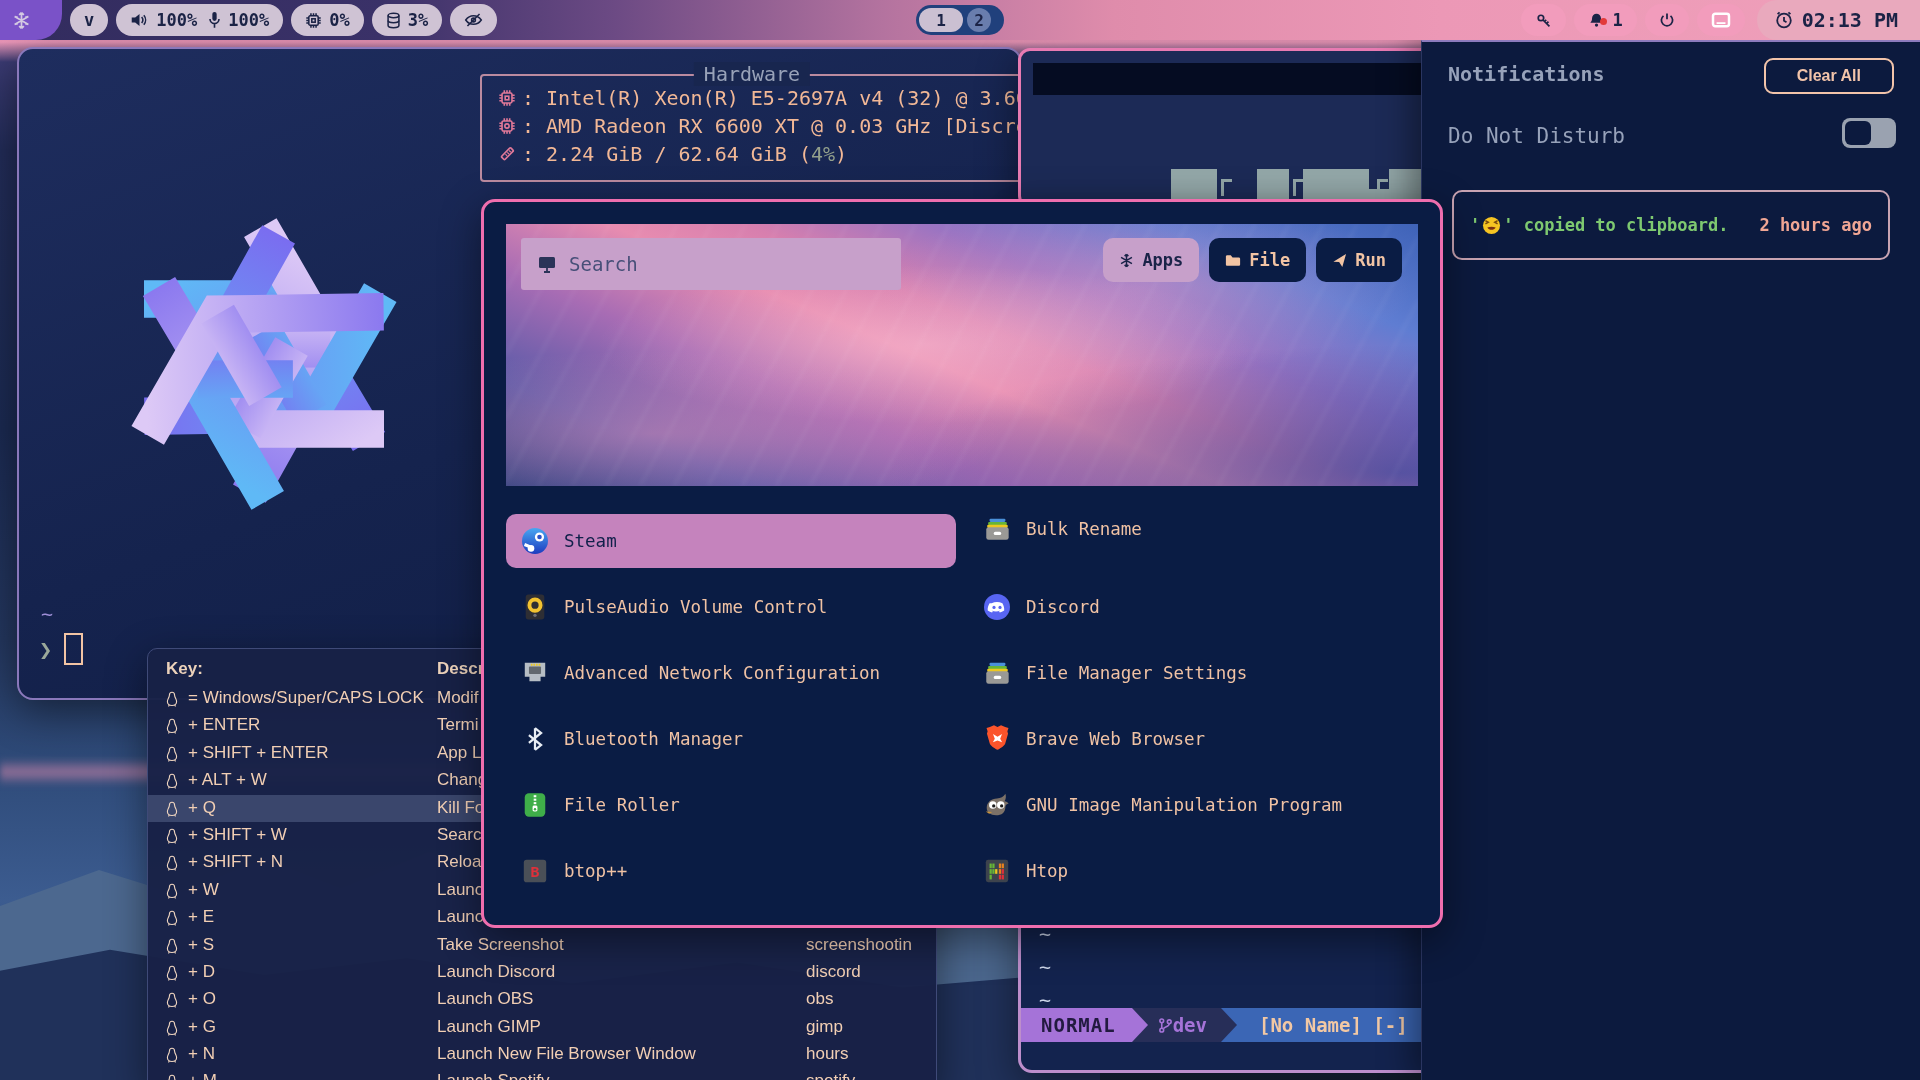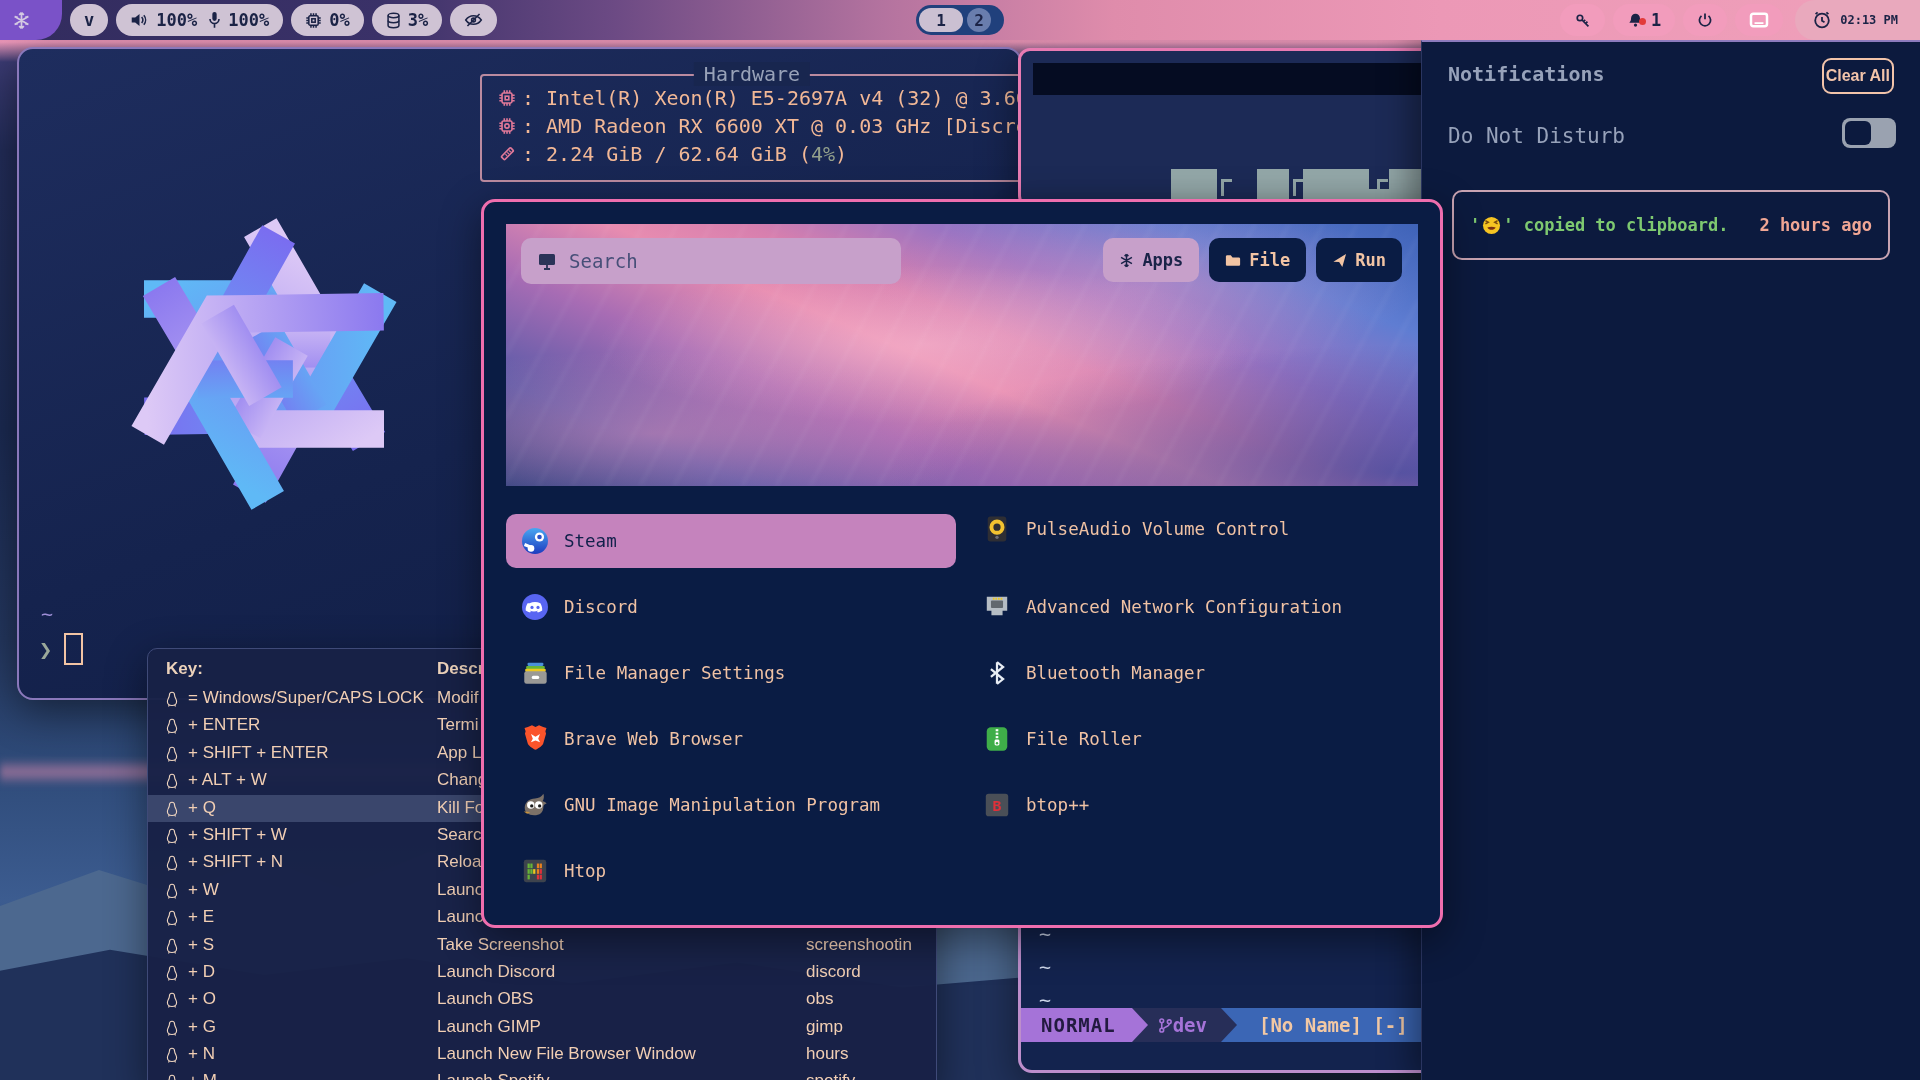--- a/index.html
+++ b/index.html
@@ -28,21 +28,21 @@
   .pill{height:32px;border-radius:16px;display:flex;align-items:center;gap:7px;
     padding:0 14px;background:#cfc3d4;color:#1b2346;font-weight:bold;font-size:17px;}
   .pill.pink{background:#f29cbc;}
   .pill svg{display:block;}
   #workspaces{position:absolute;left:916px;top:5px;width:88px;height:30px;background:#20407c;
     border-radius:15px;display:flex;align-items:center;gap:4px;padding:0 3px;box-sizing:border-box;}
   .ws{display:flex;align-items:center;justify-content:center;font-weight:bold;font-size:16px;color:#1b2346;}
   #ws-1{width:44px;height:24px;border-radius:12px;background:#cbc0d2;}
   #ws-2{width:24px;height:24px;border-radius:50%;background:rgba(130,145,190,.75);}
   #clock{height:40px;background:#e9a9bd;border-radius:20px 0 0 20px;display:flex;align-items:center;
-    gap:9px;padding:0 22px 0 18px;color:#1b2346;font-weight:bold;font-size:12px;margin-left:4px;}
+    gap:9px;padding:0 22px 0 18px;color:#1b2346;font-weight:bold;font-size:20px;margin-left:4px;}
   .belldot{position:absolute;top:6px;right:-2px;width:7px;height:7px;border-radius:50%;background:#e23a3a;}
   
   .win{position:absolute;box-sizing:border-box;box-shadow:0 12px 40px rgba(0,0,0,.45);}
   
   #term-left{left:17px;top:47px;width:1005px;height:653px;z-index:10;border:2px solid #8a78bb;
     border-radius:16px;background:linear-gradient(160deg,#1e2d5e 0%,#15234e 55%,#101d44 100%);}
   #nixlogo{position:absolute;left:45px;top:115px;}
   #hwbox{position:absolute;left:461px;top:25px;width:544px;height:108px;border:2px solid #bb8ba0;
     border-radius:4px;padding:8px 0 0 16px;box-sizing:border-box;}
   #hwtitle{position:absolute;top:-14px;left:50%;transform:translateX(-50%);background:#18264f;
@@ -90,21 +90,21 @@
   .kb-row{position:relative;height:27.4px;}
   .kb-row.hl{background:#3a466c;}
   .kb-ico{position:absolute;left:18px;top:6px;color:#f0d6c0;}
   .kb-key{position:absolute;left:40px;top:3px;}
   .kb-desc{position:absolute;left:289px;top:3px;}
   .kb-cmd{position:absolute;left:658px;top:3px;}
   
   #panel{left:1421px;top:40px;width:499px;height:1040px;z-index:50;background:#0c1a3e;
     border-top:2px solid #8d7bbd;border-left:1px solid #2a3560;box-shadow:-10px 0 30px rgba(0,0,0,.4);}
   #panel-title{position:absolute;left:26px;top:20px;font-size:20px;font-weight:bold;color:#97a2ba;}
-  #clear-all{position:absolute;right:26px;top:16px;height:36px;padding:0 2px;display:flex;align-items:center;
+  #clear-all{position:absolute;right:26px;top:16px;height:36px;padding:0 31px;display:flex;align-items:center;
     border:2px solid #f2c4aa;border-radius:9px;color:#f2c4aa;font-size:16px;font-weight:bold;background:transparent;}
   #dnd-label{position:absolute;left:26px;top:82px;font-size:21px;color:#97a2ba;}
   #toggle{position:absolute;right:24px;top:76px;width:54px;height:30px;background:#9aa2b0;border-radius:8px;}
   #knob{position:absolute;left:3px;top:3px;width:26px;height:24px;background:#0c1a3e;border-radius:6px;}
   #notif-card{position:absolute;left:30px;top:148px;width:438px;height:70px;border:2px solid #c9a4b2;
     border-radius:10px;display:flex;align-items:center;padding:0 16px;box-sizing:border-box;justify-content:space-between;}
   #notif-msg{color:#7ec970;font-size:17px;font-weight:bold;display:flex;align-items:center;gap:2px;}
   #notif-time{color:#f0a694;font-size:17px;font-weight:bold;}
   
   #launcher{left:481px;top:199px;width:962px;height:729px;z-index:60;background:#0a1c44;
@@ -112,21 +112,21 @@
   #banner{position:relative;width:100%;height:262px;overflow:hidden;
     background:
       radial-gradient(55% 45% at 16% 80%, rgba(240,150,185,.45), transparent 70%),
       radial-gradient(50% 42% at 46% 46%, rgba(252,195,215,.5), transparent 72%),
       radial-gradient(42% 48% at 70% 24%, rgba(236,160,198,.4), transparent 70%),
       radial-gradient(75% 65% at 98% 95%, rgba(30,60,150,.65), transparent 75%),
       linear-gradient(23deg,#2e4180 0%,#5b5ba8 16%,#a76cb4 33%,#e78cb0 47%,#d77fae 56%,#9a74c2 68%,#5f7dd2 83%,#3f63b8 100%);}
   #banner::after{content:"";position:absolute;inset:0;
     background:repeating-linear-gradient(118deg,rgba(255,255,255,.12) 0 3px,transparent 3px 30px);
     opacity:.45;filter:blur(2px);}
-  #search{position:absolute;left:15px;top:14px;width:380px;height:46px;background:#c7a0ca;border-radius:10px;
+  #search{position:absolute;left:15px;top:14px;width:380px;height:52px;background:#c7a0ca;border-radius:3px;
     display:flex;align-items:center;gap:12px;padding:0 16px;box-sizing:border-box;z-index:2;}
   #search .ph{color:#474f78;font-size:19px;}
   #tabs{position:absolute;right:16px;top:14px;height:44px;display:flex;gap:10px;z-index:2;}
   .tab{height:44px;border-radius:10px;display:flex;align-items:center;gap:8px;padding:0 16px;
     font-size:17px;font-weight:bold;background:#0a1c44;color:#f2c4a4;}
   .tab.active{background:#c7a0ca;color:#1a2348;text-align:right;}
   #apps{margin-top:16px;display:grid;grid-template-columns:1fr 1fr;column-gap:12px;row-gap:12px;}
   .app-row{height:54px;border-radius:10px;display:flex;align-items:center;gap:14px;padding:0 12px 0 14px;
     color:#f0c2a4;font-size:17.5px;}
   .app-row.selected{background:#c583bd;color:#10204a;margin-top:12px;}
@@ -547,20 +547,32 @@
             <circle cx="19.5" cy="11" r="2.3" fill="#2a52c8"></circle>
           <path d="M4.5 18.5l8.2 3.4" stroke="#fff" stroke-width="3" fill="none"></path>
           <circle cx="11" cy="22.4" r="3.3" fill="#fff"></circle>
         </svg>
         </span>
       <span>Steam</span>
     </div>
 
     <div class="app-row">
       <span class="app-ico">
+        <svg width="28" height="28" viewBox="0 0 30 30">
+          <rect x="7" y="4" width="17" height="3.4" rx="1.2" fill="#4a90d9"></rect>
+          <rect x="5.5" y="7.4" width="20" height="3.4" rx="1.2" fill="#67b537"></rect>
+          <rect x="4.5" y="10.4" width="22" height="3.4" rx="1.2" fill="#edc820"></rect>
+          <rect x="3.5" y="13" width="24" height="13.5" rx="2.5" fill="#9a9996"></rect>
+          <rect x="11.5" y="18" width="8" height="3.4" rx="1.7" fill="#fff"></rect>
+        </svg>
+        </span>
+      <span>Bulk Rename</span>
+    </div>
+    <div class="app-row">
+      <span class="app-ico">
         <svg width="26" height="28" viewBox="0 0 28 30">
           <rect x="4" y="1.5" width="20" height="27" rx="3" fill="#2e2e34"></rect>
           <circle cx="14" cy="13" r="6" fill="none" stroke="#f2c230" stroke-width="4.2"></circle>
           <circle cx="14" cy="24" r="1.8" fill="#6e6e76"></circle>
         </svg>
         </span>
       <span>PulseAudio Volume Control</span>
     </div>
     <div class="app-row">
       <span class="app-ico">

